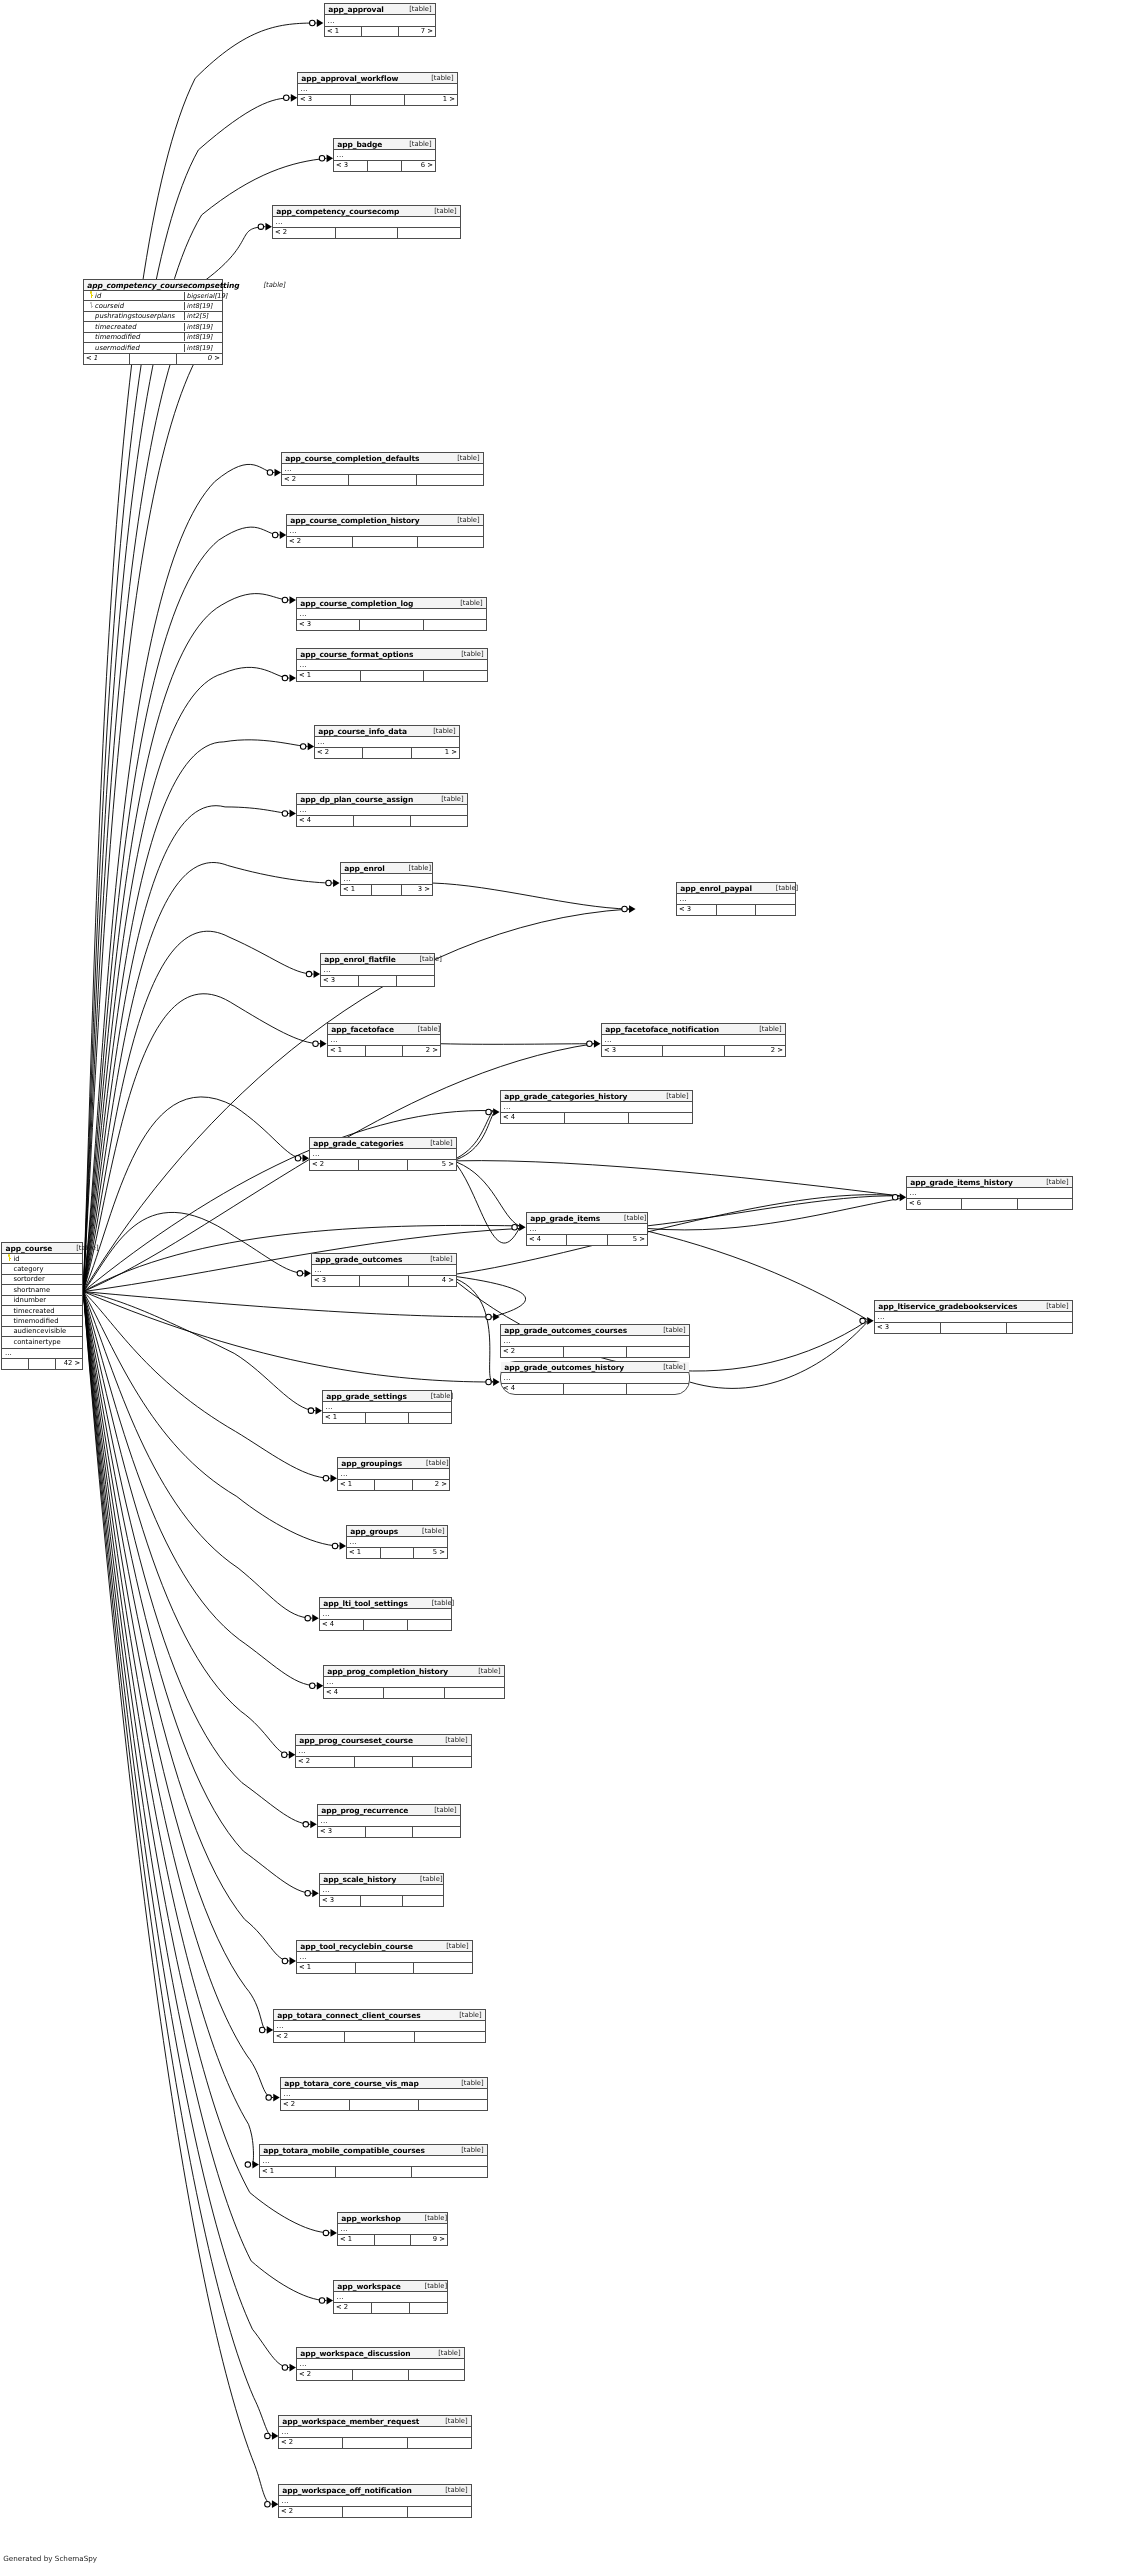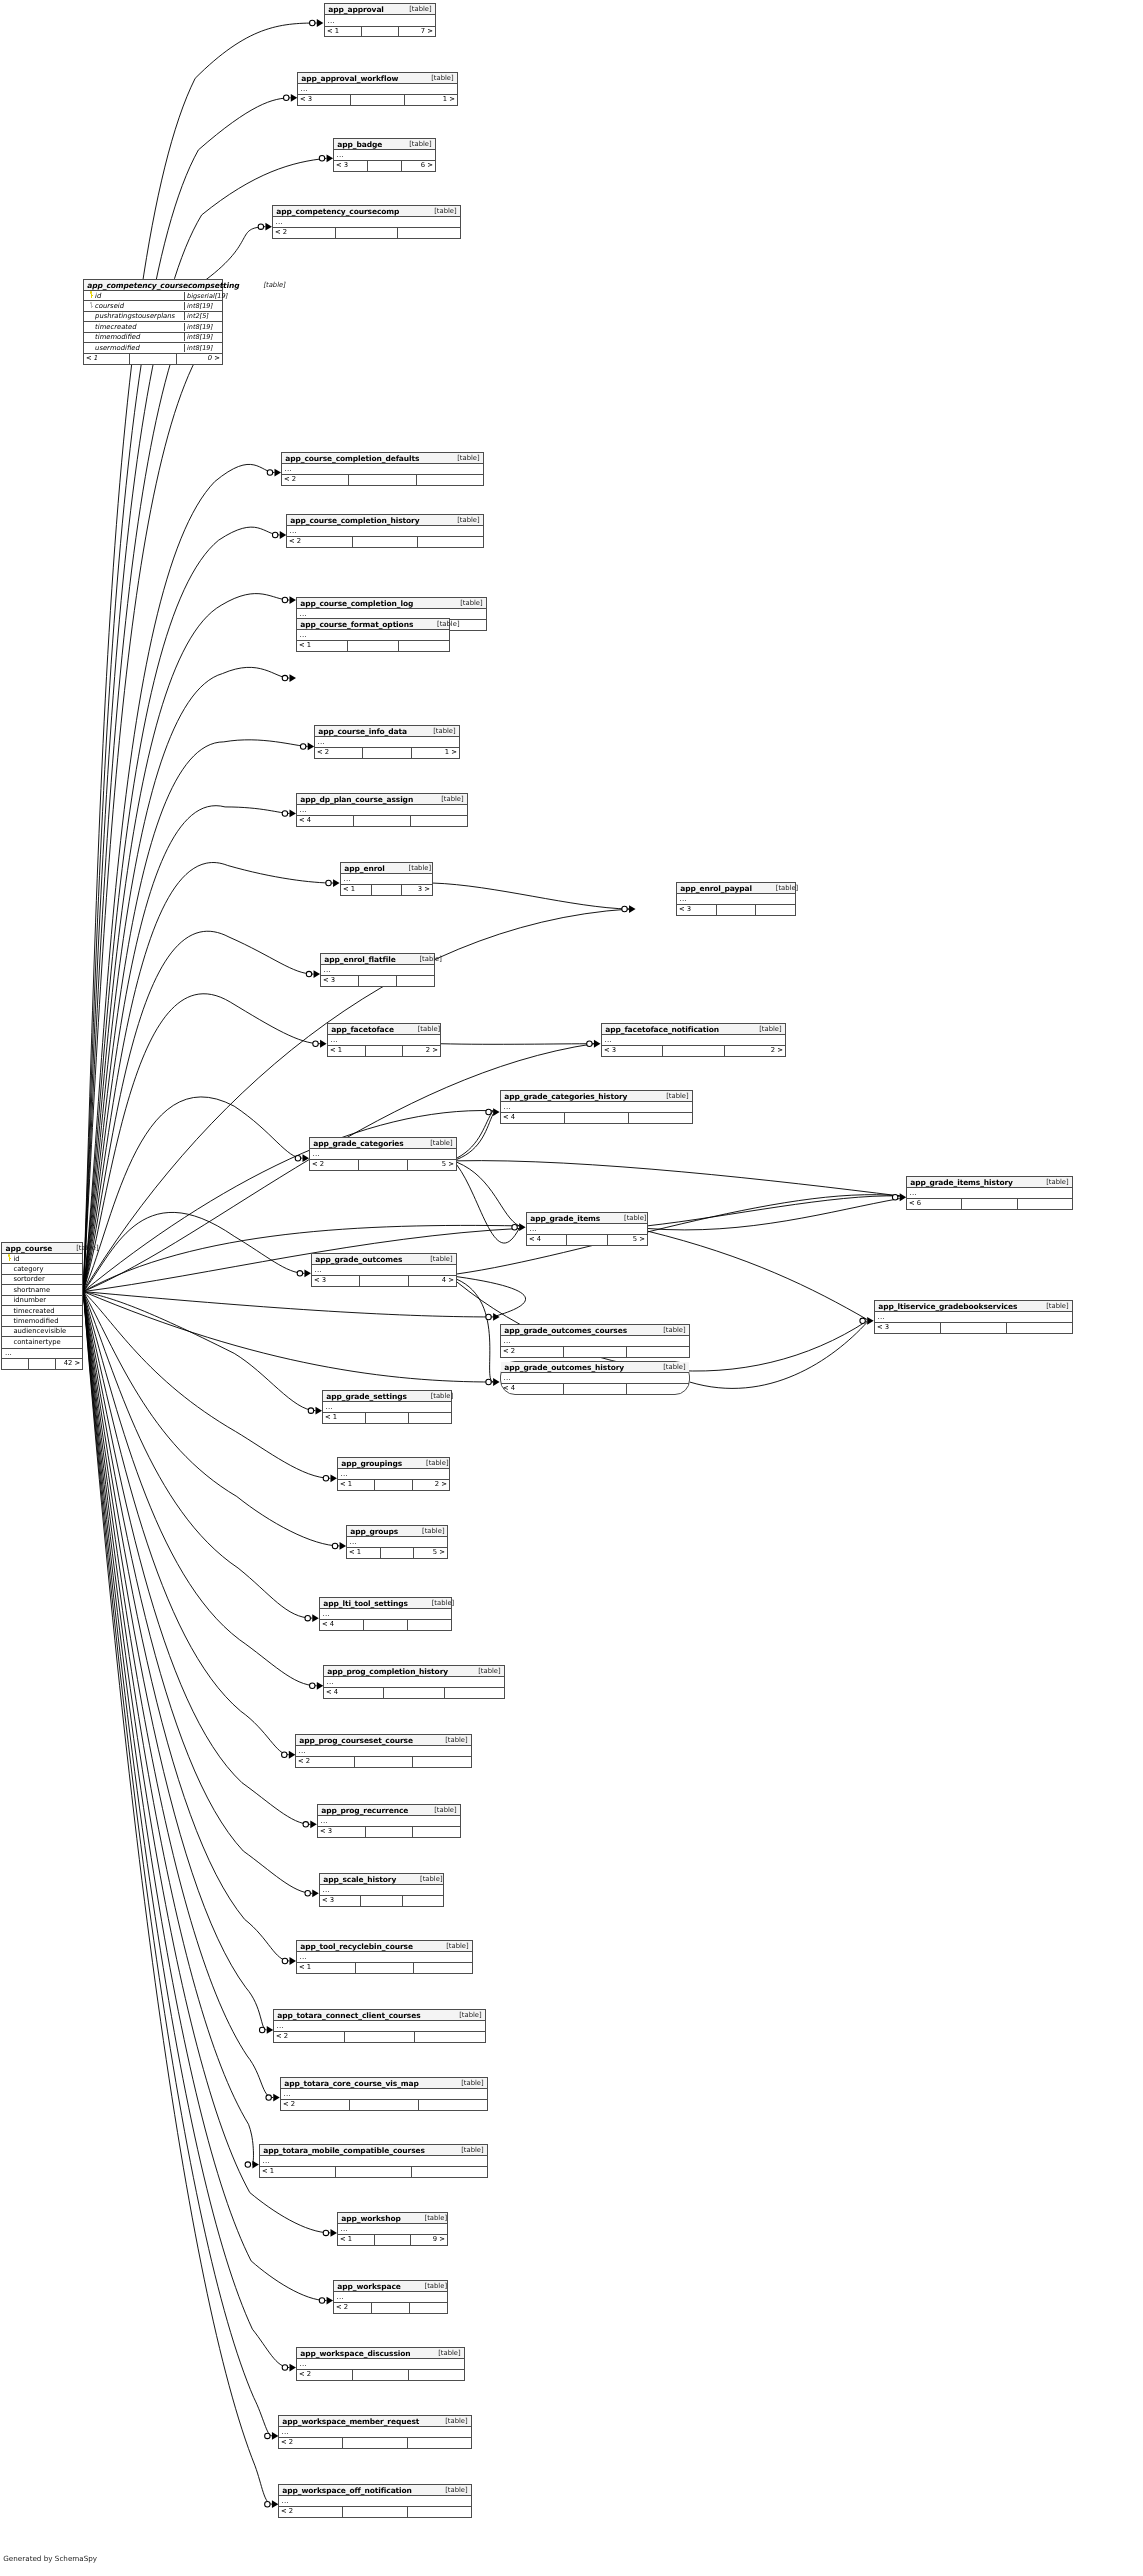--- a/index.html
+++ b/index.html
@@ -386,21 +386,21 @@
           <div class="row" style="border-bottom: none;">
             <span class="c1 ell">...</span>
           </div>
         </div>
         <div class="ftr">
           <span class="f fl">&lt; 3</span>
           <span class="f"></span>
           <span class="f fr"></span>
         </div>
       </div>
-      <div class="tbl" style="left: 296px; top: 618px; width: 154px;">
+      <div class="tbl" style="left: 296px; top: 648px; width: 192px;">
         <div class="hdr">
           <span class="nm">app_course_format_options</span>
           <span class="tg">[table]</span>
         </div>
         <div class="body">
           <div class="row" style="border-bottom: none;">
             <span class="c1 ell">...</span>
           </div>
         </div>
         <div class="ftr">

